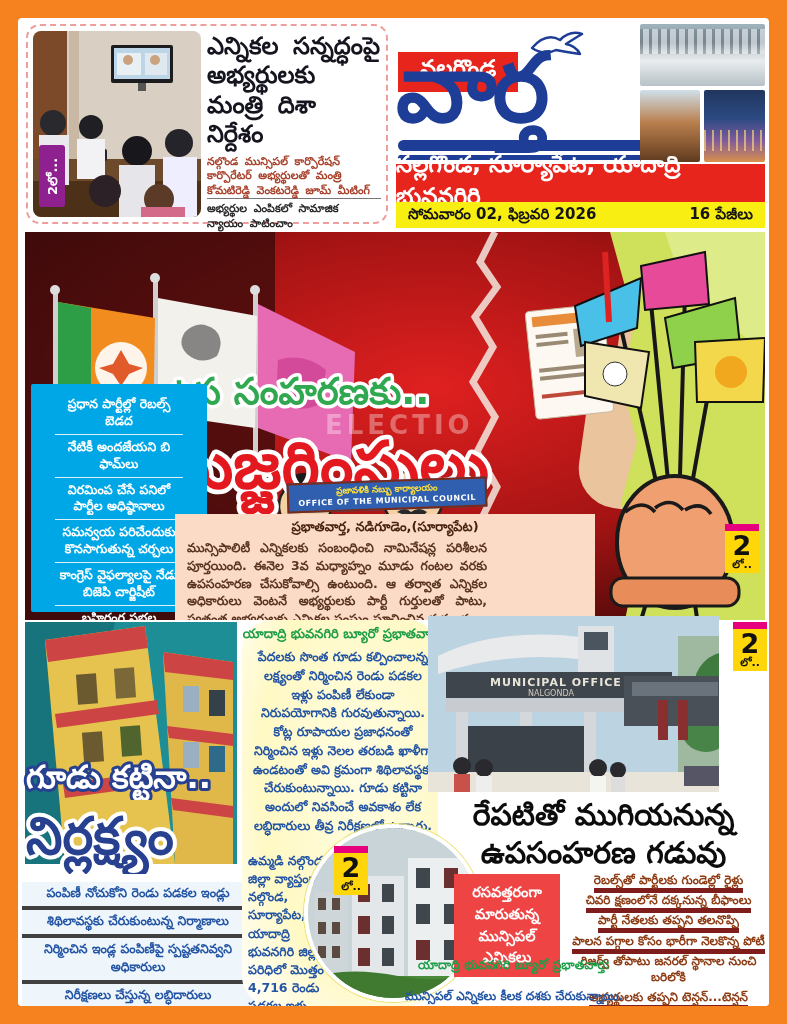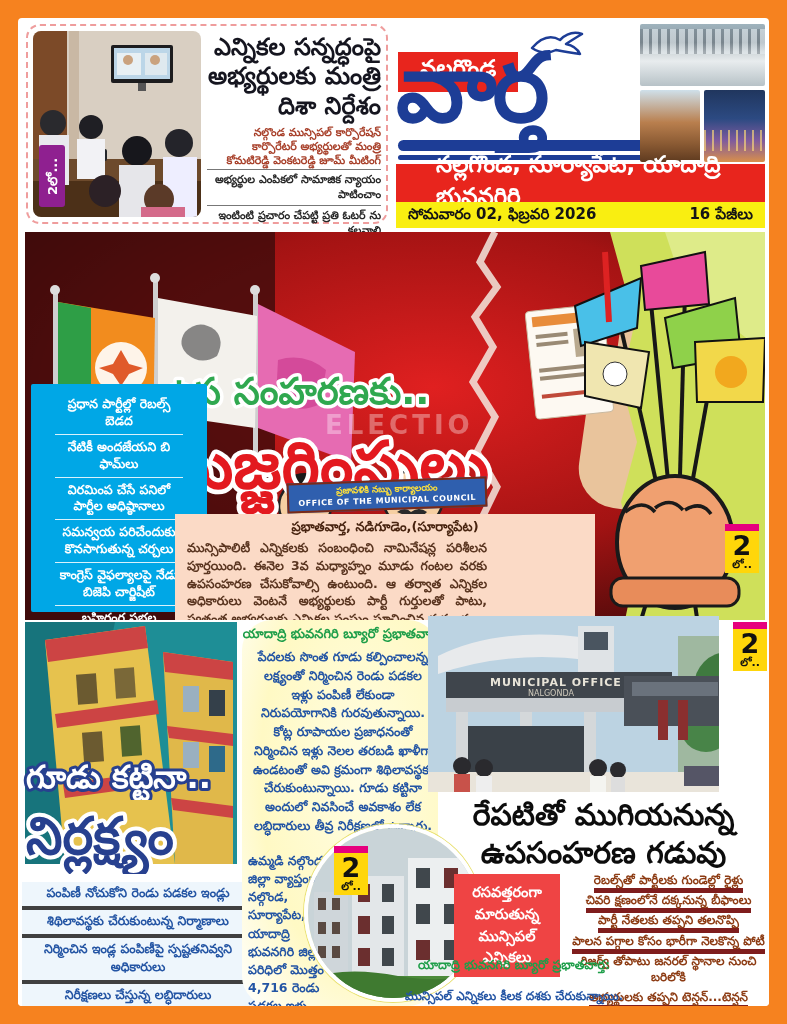--- a/index.html
+++ b/index.html
@@ -5,21 +5,21 @@
   * { margin:0; padding:0; box-sizing:border-box; }
   html,body { width:787px; height:1024px; }
   body { font-family:"DejaVu Sans","Liberation Sans",sans-serif; background:#fff; }
   .page { position:relative; width:787px; height:1024px; background:#f6821f; padding:18px; }
   .inner { position:relative; width:751px; height:988px; background:#fff; border-radius:4px; overflow:hidden; }
 
   
   .tl-card { position:absolute; left:8px; top:6px; width:362px; height:200px;
              border:2px dashed #ef9d9d; border-radius:14px; background:#fff; padding:5px; display:flex; gap:6px; }
   .tl-photo { position:relative; width:168px; height:186px; border-radius:8px; overflow:hidden; flex:none; }
-  .tl-text { flex:1; text-align:right; padding-top:2px; }
+  .tl-text { flex:1; text-align:left; padding-top:2px;font-family:Liberation Mono, monospace; }
   .tl-head { font-size:24px; line-height:1.22; font-weight:bold; color:#15151f; }
   .tl-sub { margin-top:5px; font-size:11px; line-height:1.3; font-weight:bold; color:#a8402a; }
   .tl-line { font-size:11px; font-weight:bold; color:#272727; padding:3px 0 2px;
              border-top:1px solid #777; }
   .tl-line:first-of-type { border-top:1px solid #777; margin-top:4px; }
   .tl-credit { margin-top:3px; font-size:13px; font-weight:bold; color:#e0187d; border-top:1px solid #777; padding-top:3px; }
   .badge-purple { position:absolute; left:6px; bottom:10px; width:26px; height:62px; background:#8f2090;
                   color:#fff; font-size:13px; font-weight:bold; writing-mode:vertical-rl; transform:rotate(180deg);
                   display:flex; align-items:center; justify-content:center; border-radius:3px; }
 
@@ -40,21 +40,21 @@
     background-size:100% 100%; }
   .ph-dam:before { content:""; position:absolute; inset:0;
     background:repeating-linear-gradient(90deg,rgba(90,100,110,.55) 0 3px,rgba(230,236,240,.8) 3px 9px); opacity:.7; top:8%; height:40%; }
   .ph-temple { left:0; top:66px; width:60px; height:72px;
     background:linear-gradient(180deg,#cfe0ea 0%,#b97f4e 45%,#8a5a33 75%,#5e3a1f 100%); }
   .ph-city { left:64px; top:66px; width:61px; height:72px;
     background:linear-gradient(180deg,#20365e 0%,#2c4a82 40%,#7e5a9e 70%,#d98f4b 100%); }
   .ph-city:before { content:""; position:absolute; inset:0;
     background:repeating-linear-gradient(90deg,rgba(255,220,120,.8) 0 2px,transparent 2px 8px); top:55%; height:30%; opacity:.8; }
   .districts { position:absolute; left:0; top:142px; width:369px; height:38px; background:#e8251d;
-               color:#fff; font-weight:bold; font-size:23px; display:flex; align-items:center; justify-content:center;padding-left:40px; }
+               color:#fff; font-weight:bold; font-size:23px; display:flex; align-items:center; justify-content:center; }
   .datebar { position:absolute; left:0; top:180px; width:369px; height:26px; background:#f9ee11;
              display:flex; align-items:center; justify-content:space-between; padding:0 12px;
              font-size:15px; font-weight:bold; color:#151515; }
 
   
   .main-art { position:absolute; left:7px; top:214px; width:740px; height:388px; overflow:hidden; background:#7c1010; }
   .main-svg { position:absolute; inset:0; }
   .blue-box { position:absolute; left:6px; top:152px; width:176px; height:228px; background:#00a7e6;
               padding:8px 24px; border-radius:2px; }
   .blue-box .bl { color:#fff; font-weight:bold; font-size:12.5px; line-height:1.35; text-align:center;

